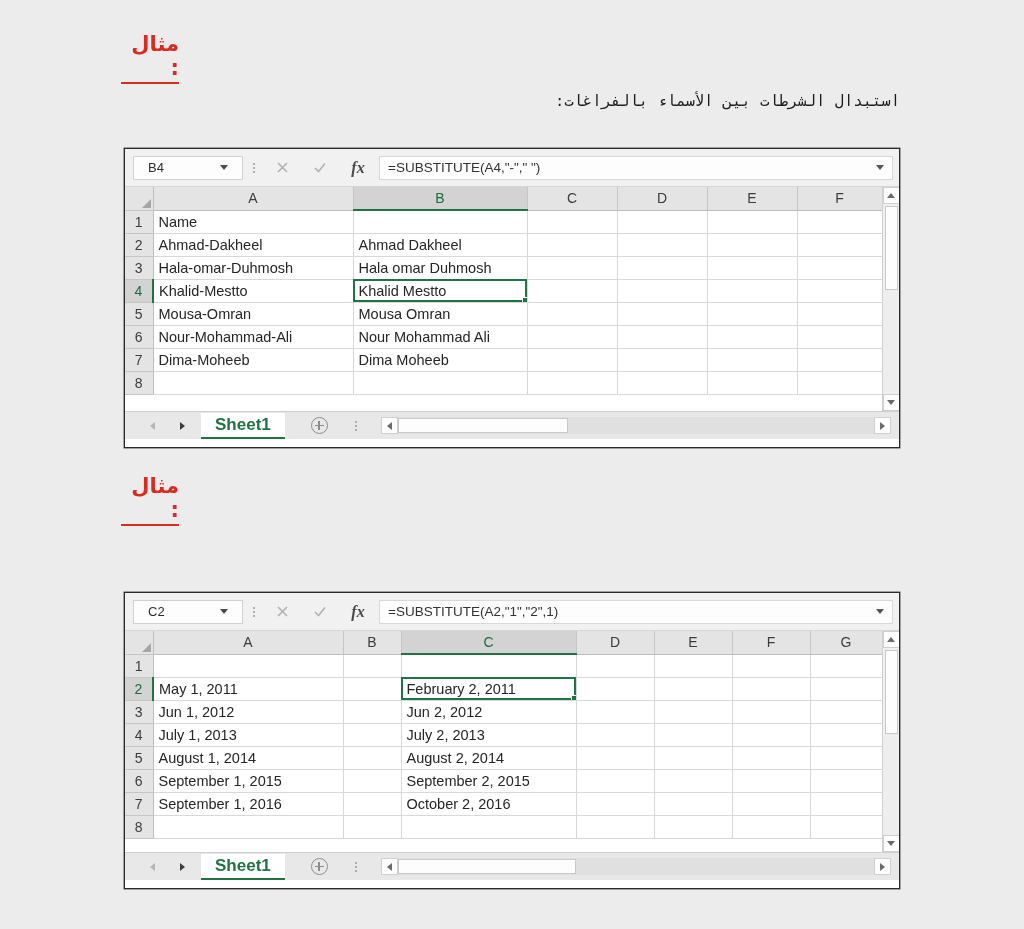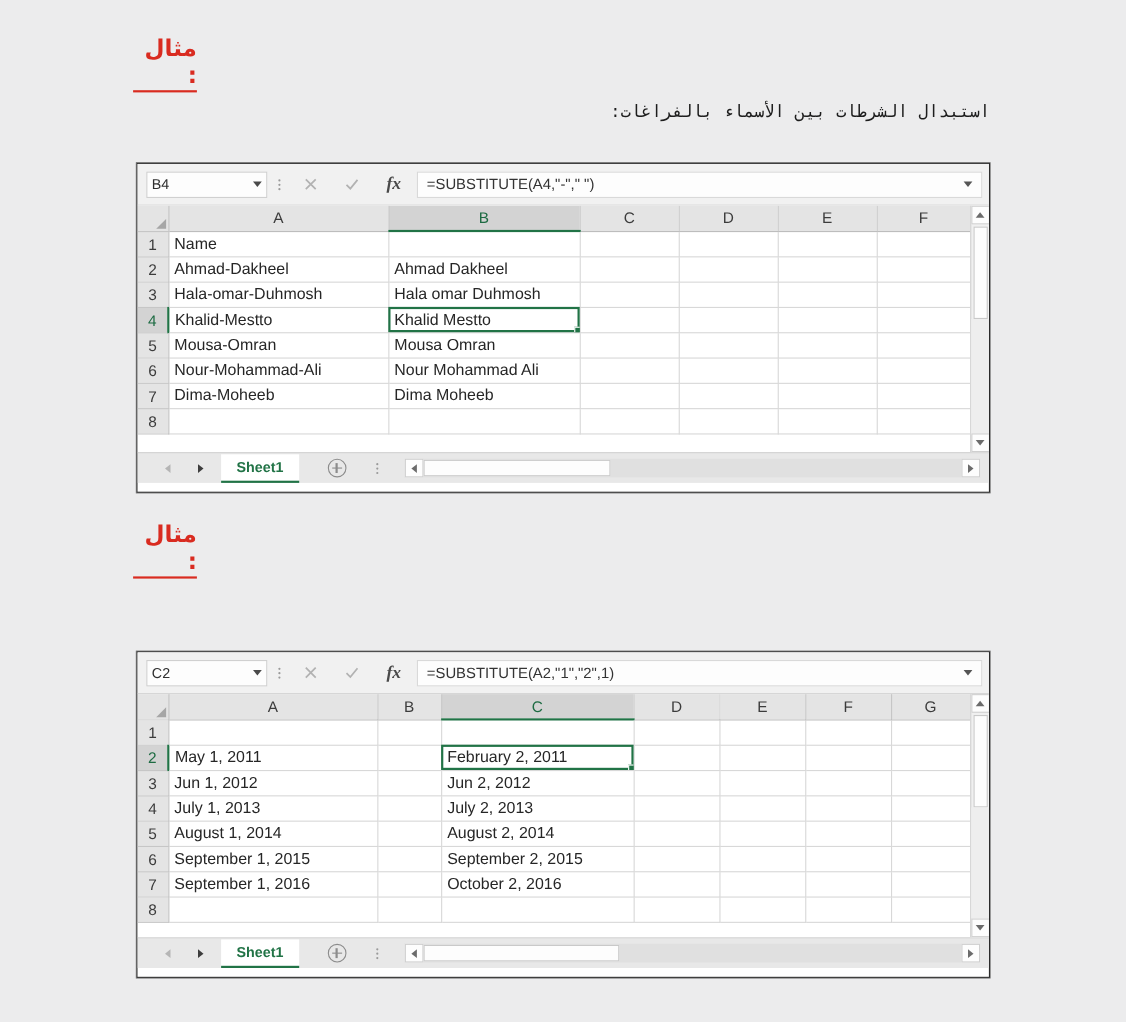--- a/index.html
+++ b/index.html
@@ -50,21 +50,21 @@
     height: 38px;
     background: #f1f1f1;
     padding: 0 6px 0 8px;
     border-bottom: 1px solid #d6d6d6;
   }
   .namebox {
     width: 110px; height: 24px;
     background: #fdfdfd;
     border: 1px solid #d0d0d0;
     display: flex; align-items: center;
-    padding: 0 4px;
+    padding: 0 14px;
     font-size: 13px;
     color: #2f2f2f;
     position: relative;
   }
   .namebox .nb-label { flex: 1; }
   .nb-caret {
     width: 0; height: 0;
     border-left: 4px solid transparent;
     border-right: 4px solid transparent;
     border-top: 5px solid #4a4a4a;
@@ -212,21 +212,21 @@
   }
   .nav-arrows { display: flex; align-items: center; gap: 20px; padding: 0 14px 0 18px; }
   .nav-a { width: 10px; height: 10px; display: flex; align-items: center; justify-content: center; }
   .tri-nav-l { width:0;height:0;border-top:4px solid transparent;border-bottom:4px solid transparent;border-right:5px solid #b5b5b5; }
   .tri-nav-r { width:0;height:0;border-top:4px solid transparent;border-bottom:4px solid transparent;border-left:5px solid #3d3d3d; }
   .sheet-tab {
     background: #ffffff;
     height: 26px;
     display: flex; align-items: center;
     padding: 0 14px;
-    font-size: 13px;
+    font-size: 17px;
     font-weight: bold;
     color: #217346;
     border-bottom: 2px solid #217346;
   }
   .add-sheet {
     width: 17px; height: 17px;
     border: 1.5px solid #8c8c8c;
     border-radius: 50%;
     position: relative;
     margin-left: 26px;

